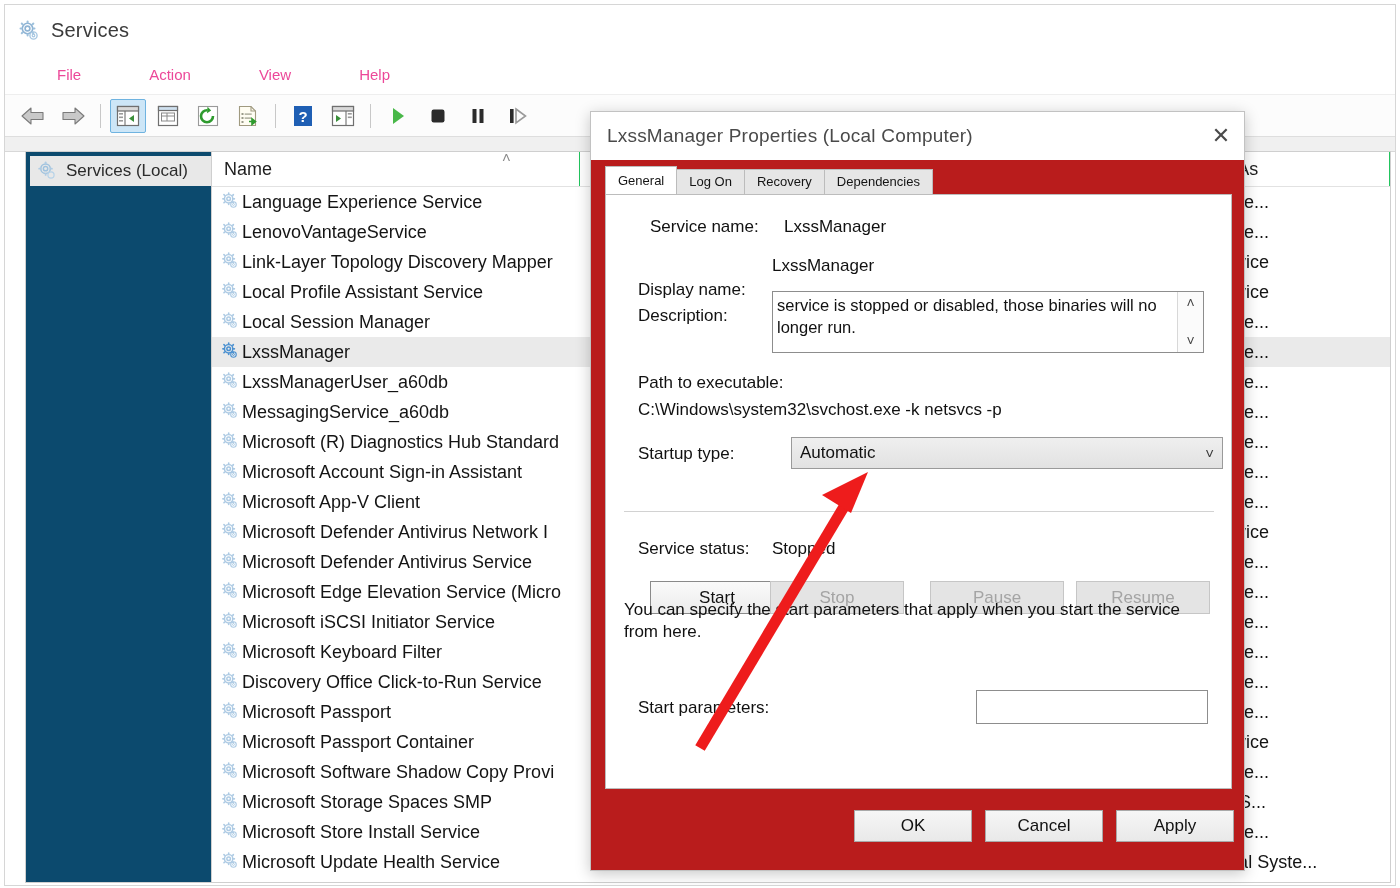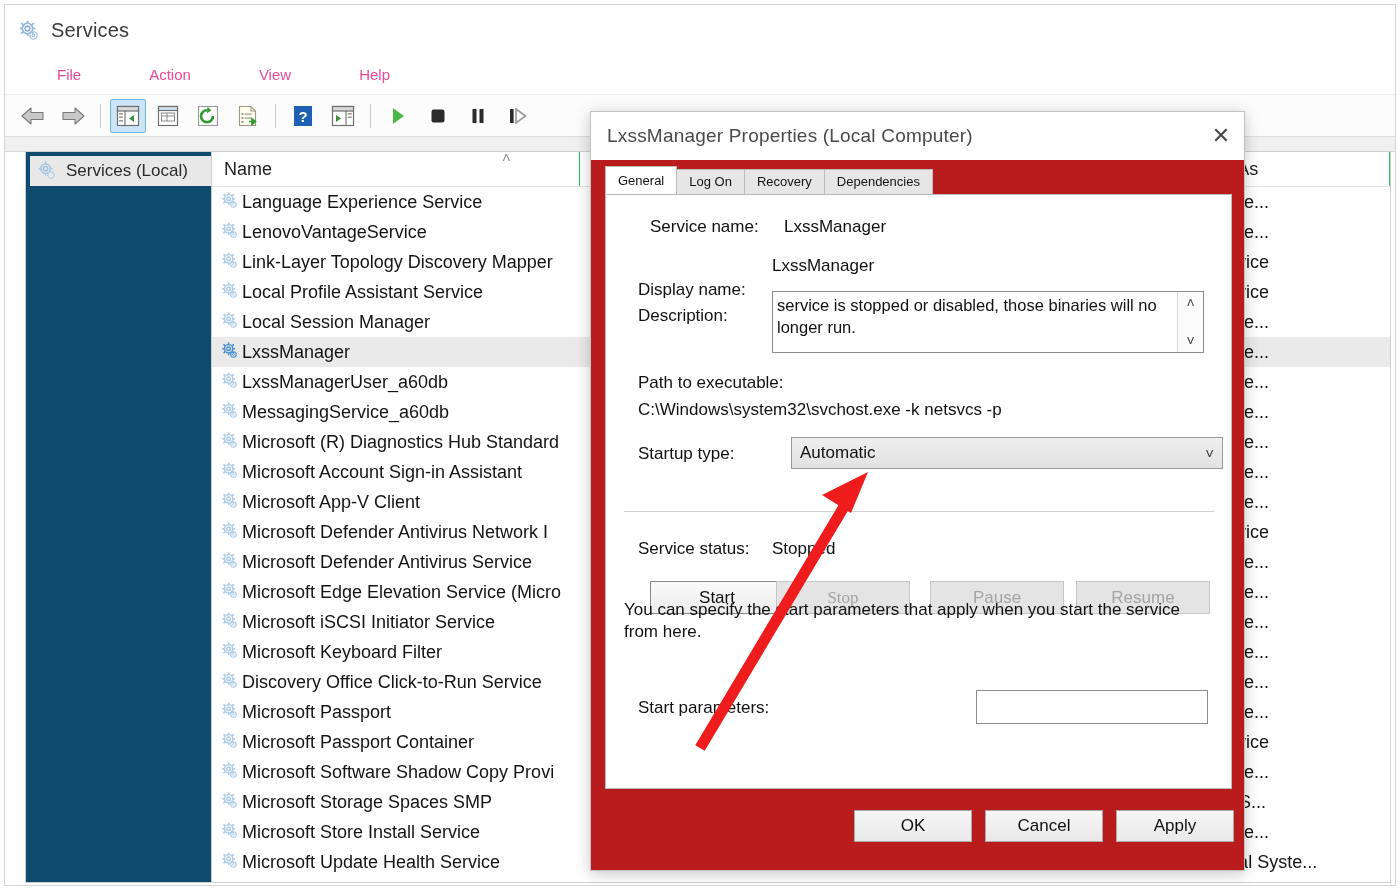--- a/index.html
+++ b/index.html
@@ -1313,21 +1313,21 @@
         </div>
 
         <div class="hr" style="top:316px;"></div>
 
         <div class="field-row" style="left:32px; top:344px;">
           <span class="fl" style="width:134px;">Service status:</span>
           <span class="fv">Stopped</span>
         </div>
 
         <div class="svcbtn primary" style="left:44px; top:386px; width:134px;">Start</div>
-        <div class="svcbtn disabled" style="left:170px; top:386px; width:134px;font-family:Liberation Serif, serif;">Stop</div>
+        <div class="svcbtn disabled" style="left:164px; top:386px; width:134px;">Stop</div>
         <div class="svcbtn disabled" style="left:324px; top:386px; width:134px;">Pause</div>
         <div class="svcbtn disabled" style="left:470px; top:386px; width:134px;">Resume</div>
 
         <div id="hint">You can specify the start parameters that apply when you start the service from here.</div>
 
         <div class="field-row" style="left:32px; top:503px;">
           <span class="fl">Start parameters:</span>
         </div>
         <input id="param-input" type="text" value="" style="">
       </div>

